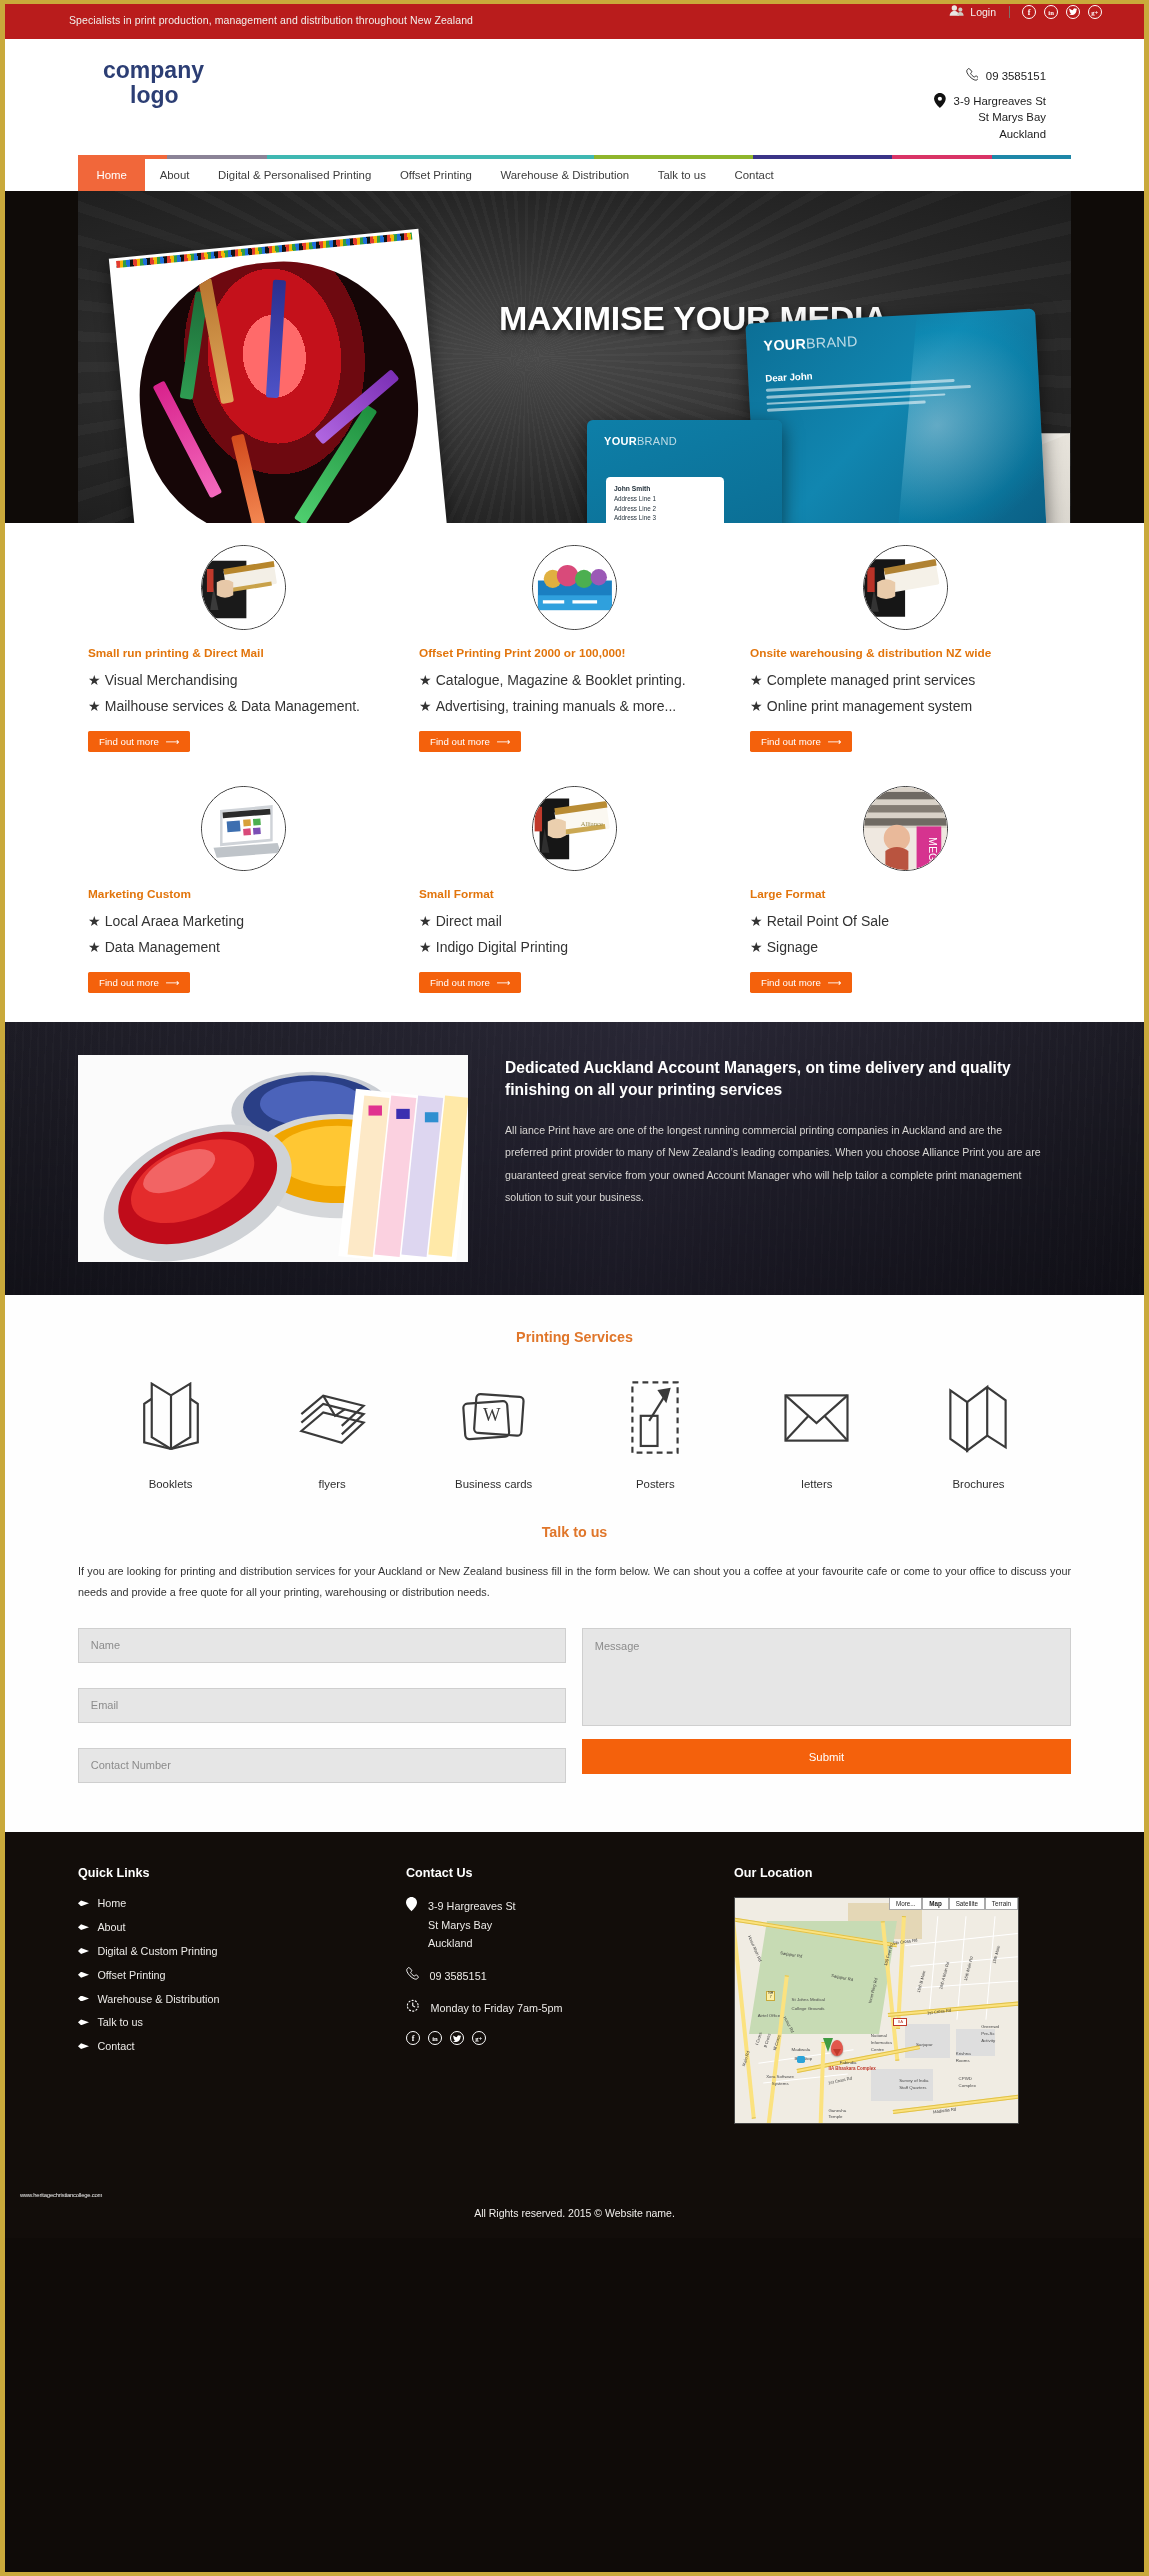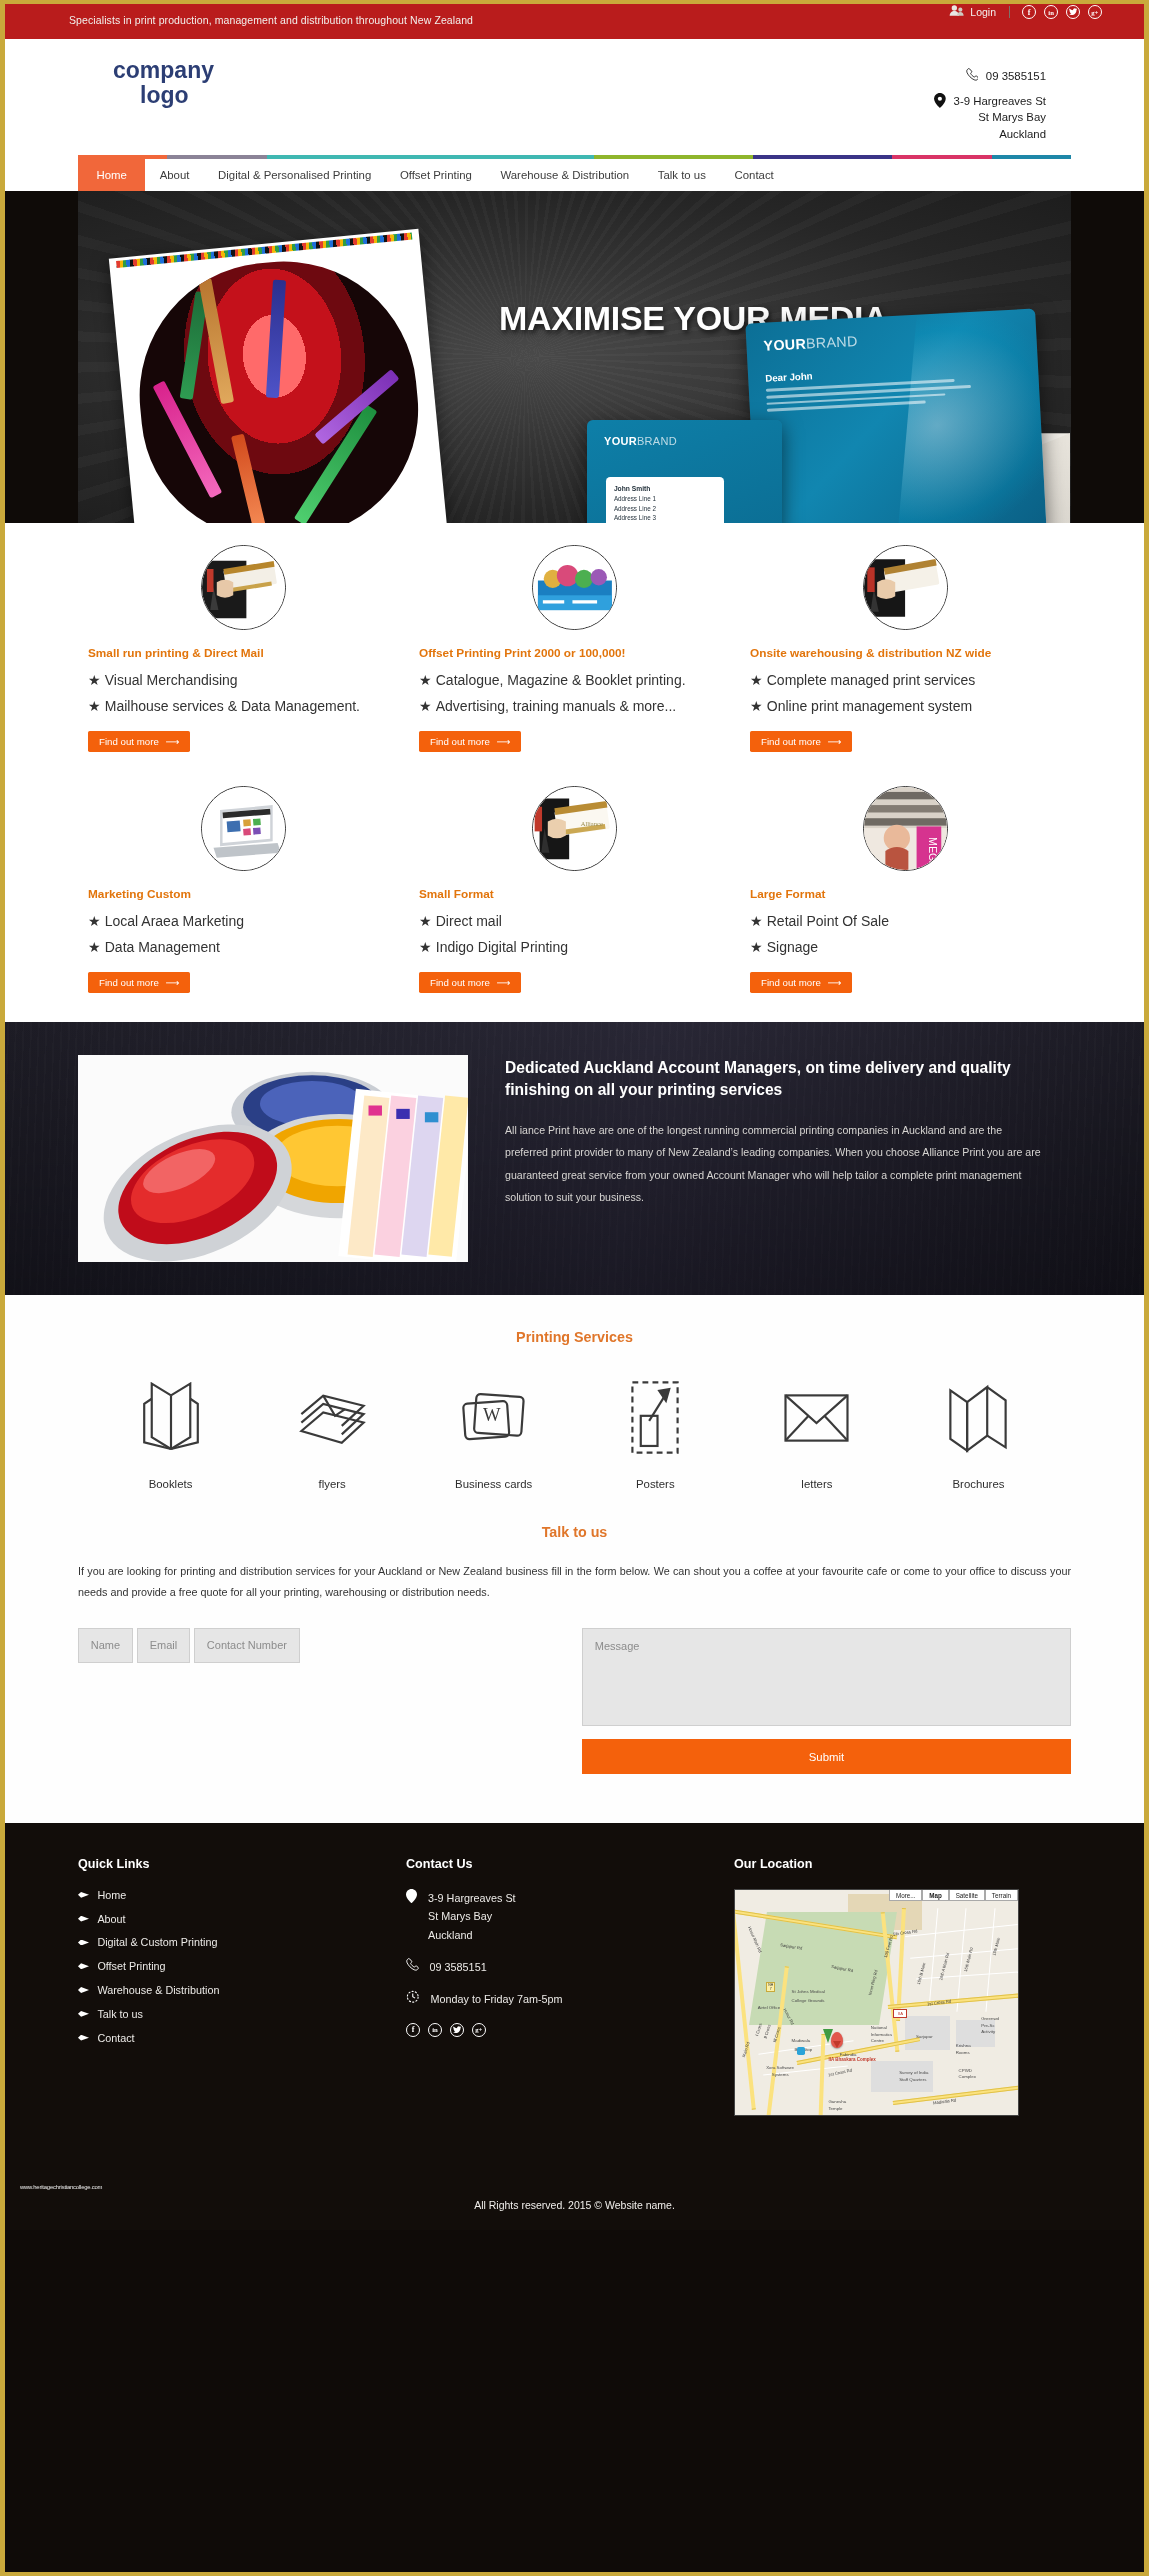--- a/index.html
+++ b/index.html
@@ -45,21 +45,21 @@
     border: 1.1px solid #fff; color: #fff;
     display: flex; align-items: center; justify-content: center;
     font-size: 8px; font-family: "Liberation Serif", serif; font-weight: bold;
   }
   .soc.sm { font-size: 6.7px; }
 
   
   .header {
     background: #fff; height: 116px; position: relative;
   }
-  .logo { position: absolute; left: 113px; top: 18.5px; }
+  .logo { position: absolute; left: 103px; top: 18.5px; }
   .logo div {
     color: #2c3e74; font-size: 23px; font-weight: bold;
     font-family: "Liberation Sans", sans-serif; line-height: 1.12;
   }
   .logo .l2 { margin-left: 27px; }
   .hdr-contact {
     position: absolute; right: 103px; top: 29px; text-align: right;
     color: #1b1b1b; font-size: 11.4px; line-height: 1.45;
   }
   .hdr-row { display: flex; align-items: flex-start; justify-content: flex-end; gap: 7.6px; }
@@ -223,21 +223,21 @@
   
   .talk { background: #fefefe; padding: 11.8px 0 49px; }
   .talk h2 { text-align: center; color: #e0762a; font-size: 14.3px; font-weight: bold; }
   .talk p {
     width: 993px; margin: 21px auto 0; font-size: 10.8px; color: #333; line-height: 2.0;
     text-align: justify;
   }
   .form {
     width: 993px; margin: 23.6px auto 0; display: flex; gap: 16px;
   }
-  .fcol-l { width: 488px; display: flex; flex-direction: row; gap: 4px; }
+  .fcol-l { width: 488px; display: flex; flex-direction: column; gap: 25px; }
   .fcol-r { width: 489px; display: flex; flex-direction: column; gap: 13.5px; }
   .finput {
     height: 35px; background: #e6e6e6; border: 0.8px solid #cfcfcf;
     color: #8c8c8c; font-size: 11px; padding: 0 11.8px; display: flex; align-items: center;
     font-family: "Liberation Sans", sans-serif;
   }
   .ftext {
     height: 98px; background: #e6e6e6; border: 0.8px solid #cfcfcf;
     color: #8c8c8c; font-size: 11px; padding: 11px 11.8px;
     font-family: "Liberation Sans", sans-serif;

